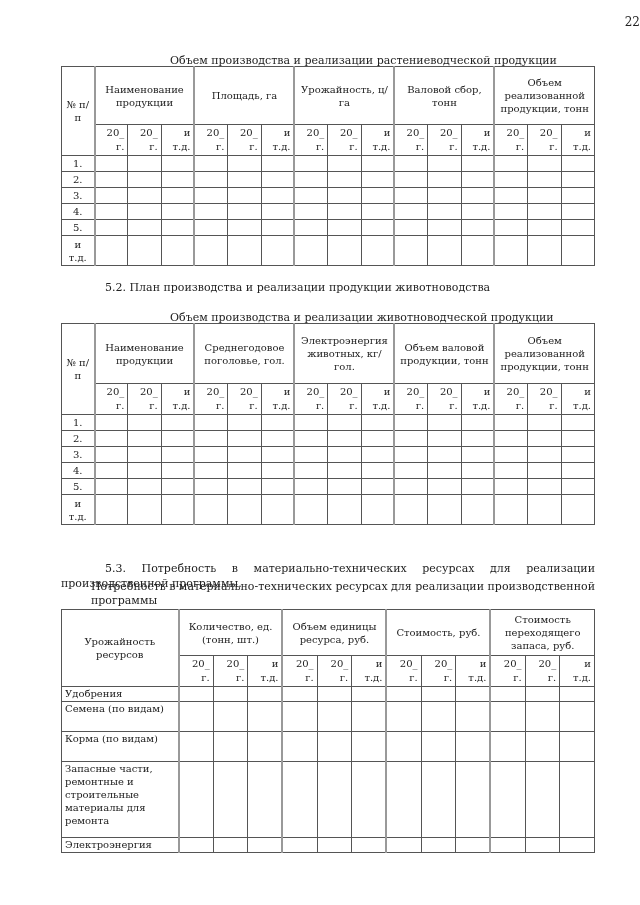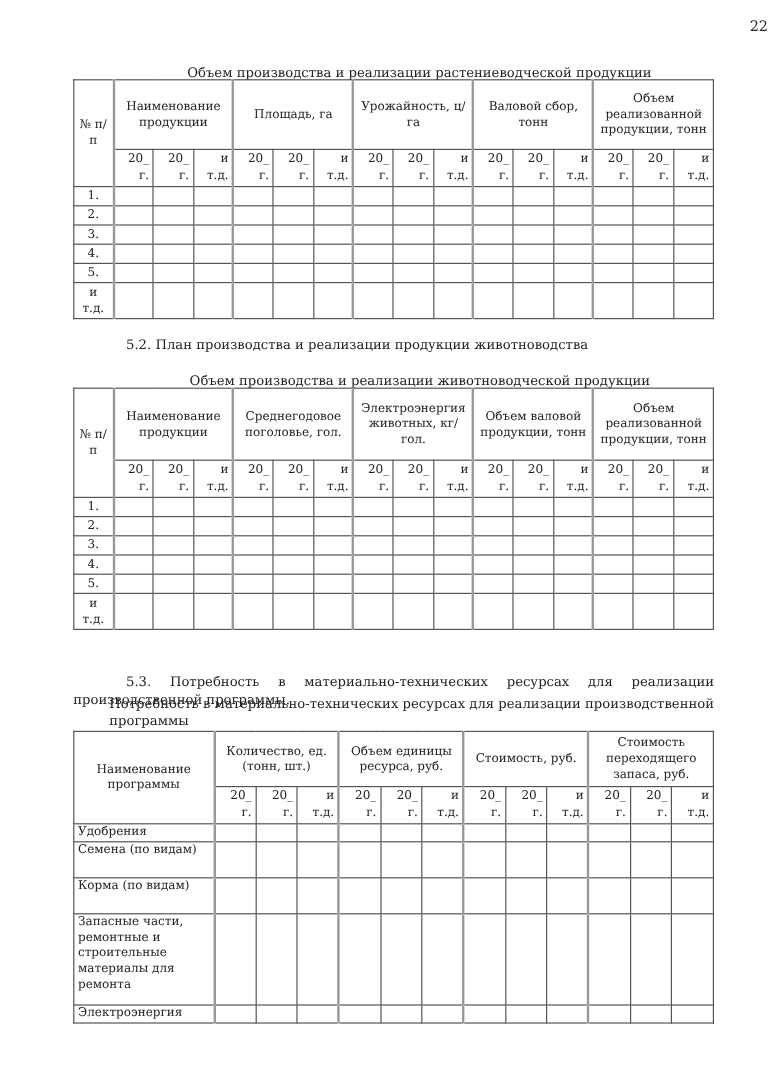--- a/index.html
+++ b/index.html
@@ -14,21 +14,21 @@
   .yr { text-align:right; vertical-align:top; font-size:10px; line-height:14px; padding:1px 3px; }
   .num { text-align:center; vertical-align:middle; }
   td.res { text-align:left; padding-left:3px;margin-left:28px; }
   .g { border-left:2px solid #999; }
 </style>
 </head>
 <body>
 
 <div class="page-num">22</div>
 
-<div class="caption" style="left:156px;top:54px;">Объем производства и реализации растениеводческой продукции</div>
+<div class="caption" style="left:170px;top:54px;">Объем производства и реализации растениеводческой продукции</div>
 <table id="t1" style="left:61px;top:66px;width:534px;">
     <colgroup>
       <col style="width:33px">
       <col>
       <col>
       <col>
       <col>
       <col>
       <col>
       <col>
@@ -173,21 +173,21 @@
         <td class=""></td>
         <td class="g"></td>
         <td class=""></td>
         <td class=""></td>
       </tr>
     </tbody>
   </table>
 
 <div class="para" style="left:105px;top:281px;">5.2. План производства и реализации продукции животноводства</div>
 
-<div class="caption" style="left:158px;top:311px;text-align:right;">Объем производства и реализации животноводческой продукции</div>
+<div class="caption" style="left:170px;top:311px;text-align:right;">Объем производства и реализации животноводческой продукции</div>
 <table id="t2" style="left:61px;top:323px;width:534px;">
     <colgroup>
       <col style="width:33px">
       <col>
       <col>
       <col>
       <col>
       <col>
       <col>
       <col>
@@ -351,21 +351,21 @@
       <col>
       <col>
       <col>
       <col>
       <col>
       <col>
       <col>
     </colgroup>
     <tbody>
       <tr style="height:46px">
-        <th rowspan="2">Наименование программы</th>
+        <th rowspan="2">Урожайность ресурсов</th>
         <th colspan="3" class="g">Количество, ед. (тонн, шт.)</th>
         <th colspan="3" class="g">Объем единицы ресурса, руб.</th>
         <th colspan="3" class="g">Стоимость, руб.</th>
         <th colspan="3" class="g">Стоимость переходящего запаса, руб.</th>
       </tr>
       <tr style="height:30px">
         <td class="yr g">20_ г.</td>
         <td class="yr">20_ г.</td>
         <td class="yr">и т.д.</td>
         <td class="yr g">20_ г.</td>

